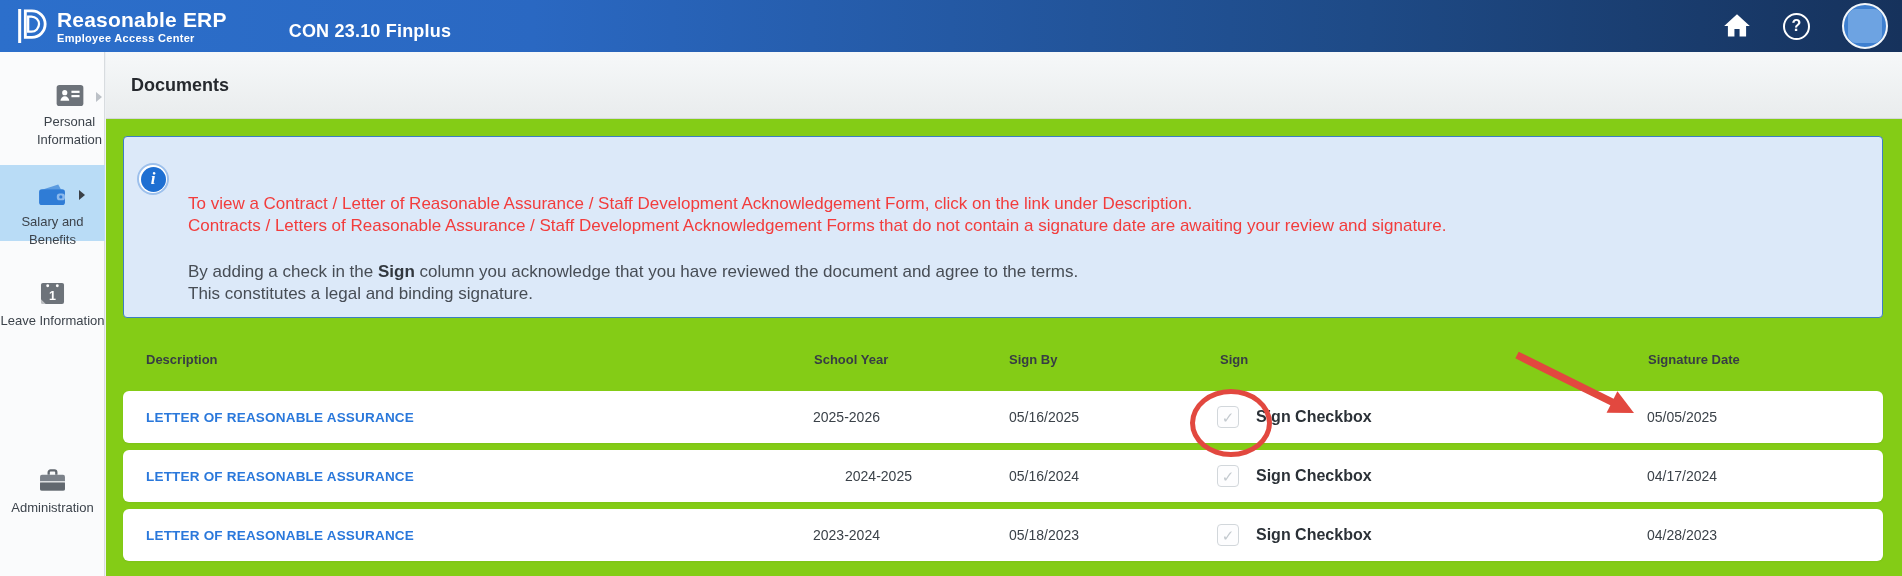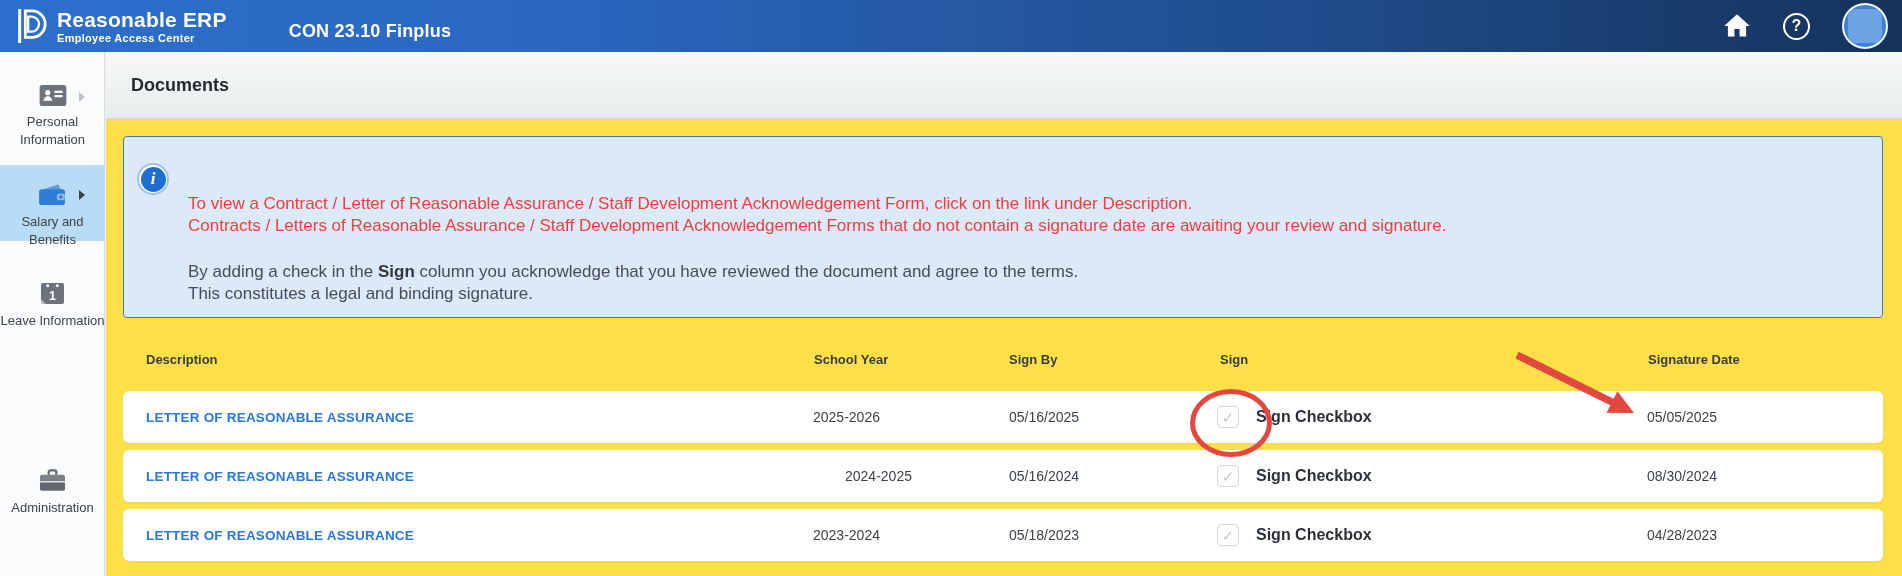--- a/index.html
+++ b/index.html
@@ -30,21 +30,21 @@
     border-right:1px solid #d8dcdf; }
   .side-item { position:absolute; left:0; width:105px; text-align:center; cursor:pointer; }
   .side-item.active { background:#b9dcf6; }
   .side-ic { display:block; margin:0 auto; }
   .side-label { font-size:13px; line-height:18px; color:#3c434b; margin-top:7px; }
   .chev { position:absolute; right:20px; width:0; height:0;
     border-left:6px solid #bcc1c7; border-top:5px solid transparent; border-bottom:5px solid transparent; }
   .chev.dark { border-left-color:#3a4046; }
 
   
-  .content { position:absolute; left:106px; top:52px; width:1796px; height:524px; background:#fde047;padding-left:32px; }
+  .content { position:absolute; left:106px; top:52px; width:1796px; height:524px; background:#84cc16;padding-left:32px; }
   .page-titlebar { position:absolute; left:0; top:0; width:100%; height:67px;
     background:linear-gradient(to bottom,#f6f8f9,#e9eced); border-bottom:1px solid #d3d7da;
     display:flex; align-items:center; }
   .page-titlebar h1 { font-size:18px; font-weight:bold; color:#26292e; margin-left:25px; }
 
   .notice-box { position:absolute; left:17px; top:84px; width:1760px; height:182px;
     background:#dce9f9; border:1px solid #3d7ec2; border-radius:4px; }
   .info-ic { position:absolute; left:13px; top:26px; width:32px; height:32px; border-radius:50%;
     background:#fff; border:2px solid #9dc0ec; display:flex; align-items:center; justify-content:center; }
   .info-ic .dot { width:25px; height:25px; border-radius:50%; background:#1e6fd2; color:#fff;
@@ -97,21 +97,21 @@
       </svg>
       <div class="help-btn" style="cursor:pointer;"></div>
       <div class="avatar" style="cursor:pointer;">
         <div class="avatar-img"></div>
       </div>
     </div>
   </header>
 
   <aside class="sidebar">
 
-    <div class="side-item" style="top:30px; height:80px; padding-top:3px;">
+    <div class="side-item" style="top:30px; height:80px; padding-top:3px;margin-left:17px;">
       <svg class="side-ic" width="28" height="21" viewBox="0 0 28 22">
         <rect x="0" y="0" width="28" height="22" rx="3" fill="#6d737a"></rect>
         <circle cx="8.5" cy="8" r="2.7" fill="#fff"></circle>
         <path d="M4 16.5 a4.6 4.6 0 0 1 9.2 0 z" fill="#fff"></path>
         <rect x="15.5" y="6" width="8.5" height="2.3" fill="#fff"></rect>
         <rect x="15.5" y="10.5" width="8.5" height="2.3" fill="#fff"></rect>
       </svg>
       <div class="chev" style="top:10px;"></div>
       <div class="side-label">Personal Information</div>
     </div>
@@ -188,21 +188,21 @@
       <span class="cell sign-label" style="left:1133px;">Sign Checkbox</span>
       <span class="cell val" style="left:1524px;">05/05/2025</span>
     </div>
 
     <div class="row" style="top:398px;">
       <a class="cell doc-link" style="left:23px;">LETTER OF REASONABLE ASSURANCE</a>
       <span class="cell val" style="left:722px;">2024-2025</span>
       <span class="cell val" style="left:886px;">05/16/2024</span>
       <span class="cell cb checked" style="left:1094px;"></span>
       <span class="cell sign-label" style="left:1133px;">Sign Checkbox</span>
-      <span class="cell val" style="left:1524px;">08/30/2024</span>
+      <span class="cell val" style="left:1524px;">04/17/2024</span>
     </div>
 
     <div class="row" style="top:457px;">
       <a class="cell doc-link" style="left:23px;">LETTER OF REASONABLE ASSURANCE</a>
       <span class="cell val" style="left:690px;">2023-2024</span>
       <span class="cell val" style="left:886px;">05/18/2023</span>
       <span class="cell cb checked" style="left:1094px;"></span>
       <span class="cell sign-label" style="left:1133px;">Sign Checkbox</span>
       <span class="cell val" style="left:1524px;">04/28/2023</span>
     </div>

